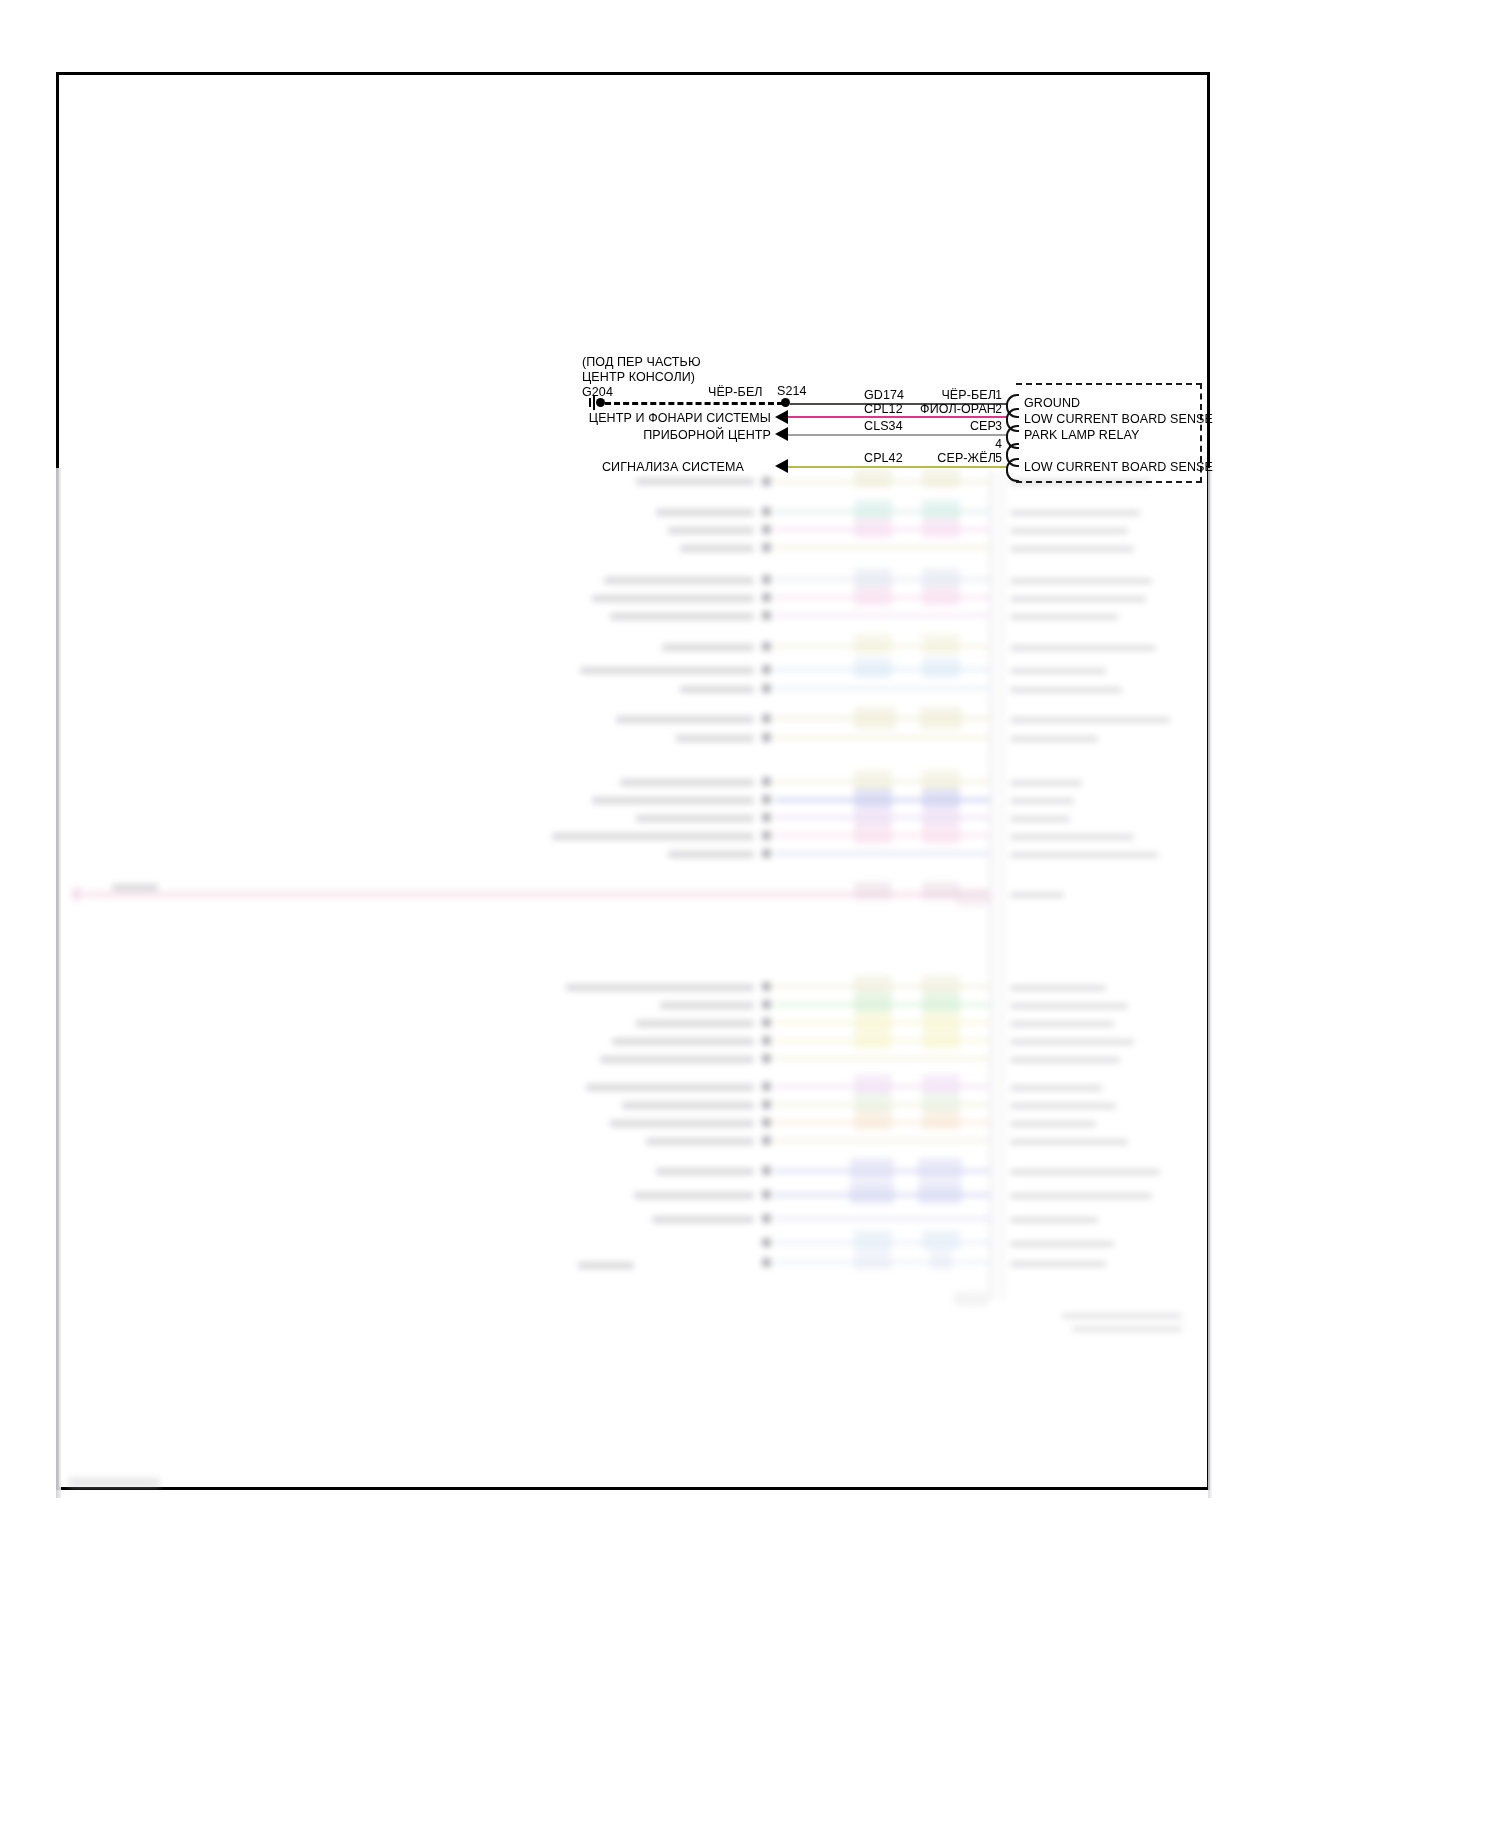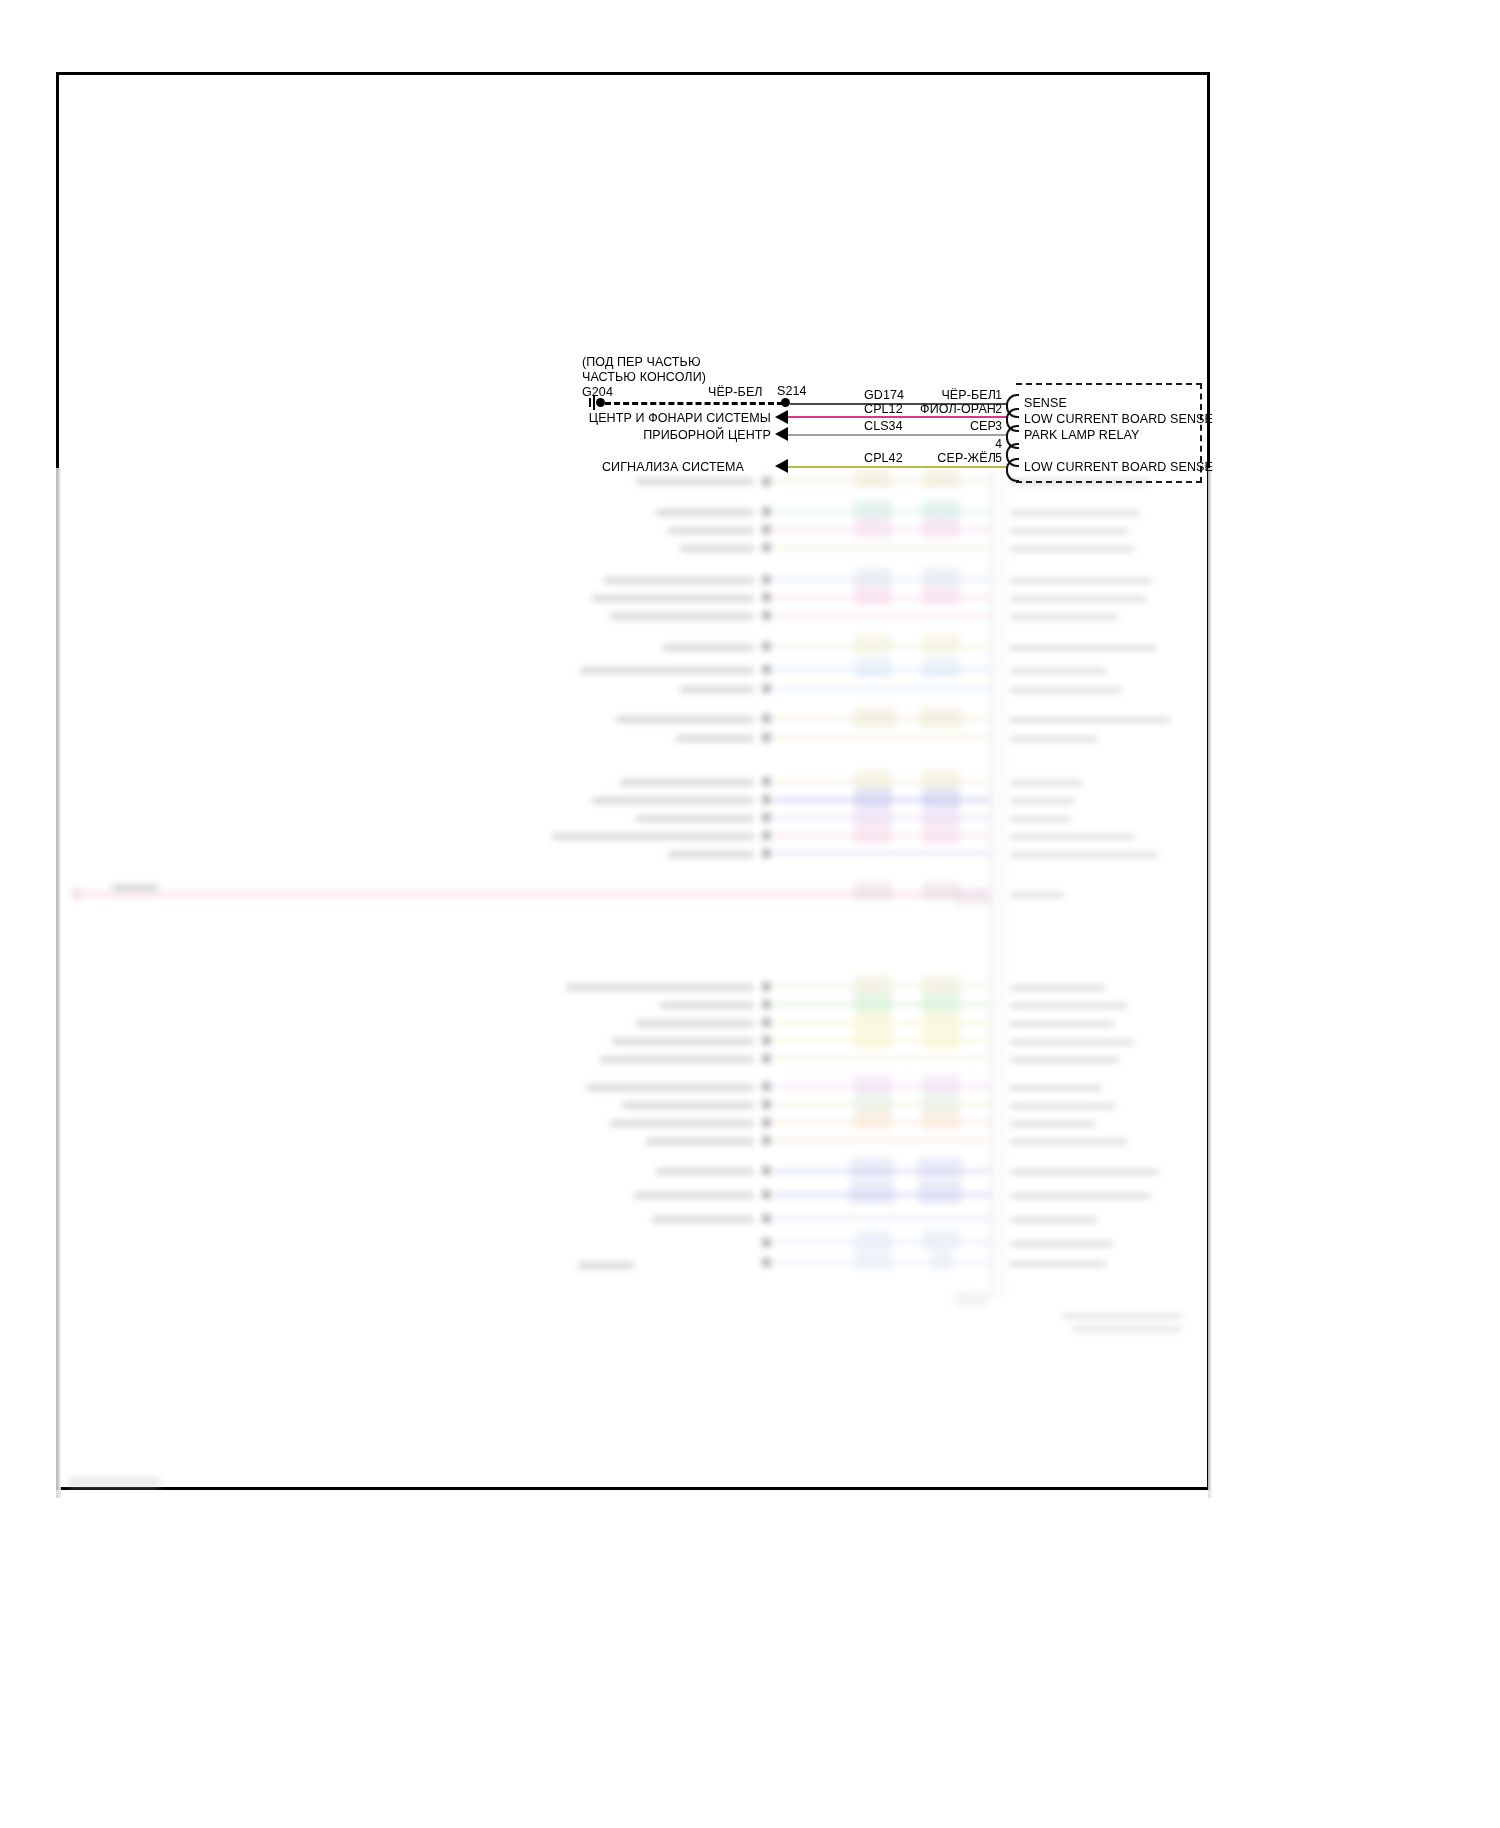--- a/index.html
+++ b/index.html
@@ -333,21 +333,21 @@
     <div class="bblock" style="left:954px;top:1292px;width:34px;height:14px;background:#d8d8dc;"></div>
     <div class="faint-note" style="left:1062px;top:1313px;width:120px;"></div>
     <div class="faint-note" style="left:1072px;top:1326px;width:110px;"></div>
 
     <div id="bottom-stamp"></div>
   </div>
 
   <div id="crisp">
 
     <div class="txt" style="left:566px;top:355px;">(ПОД ПЕР ЧАСТЬЮ</div>
-    <div class="txt" style="left:566px;top:370px;">ЧАСТЬЮ КОНСОЛИ)</div>
+    <div class="txt" style="left:566px;top:370px;">ЦЕНТР КОНСОЛИ)</div>
     <div class="txt" style="left:566px;top:385px;">G204</div>
 
     <div class="gnd-bar" style="left:573px;top:398px;width:2px;height:9px;"></div>
     <div class="gnd-bar" style="left:577px;top:395px;width:2px;height:15px;"></div>
     <div class="splice" style="left:580px;top:398px;"></div>
 
     <div class="dash" style="left:589px;top:402px;width:178px;"></div>
     <div class="txt" style="left:692px;top:385px;">ЧЁР-БЕЛ</div>
 
     <div class="txt" style="left:761px;top:384px;">S214</div>
@@ -382,19 +382,19 @@
     <div class="pin-num" style="left:966px;top:451px;">5</div>
 
     <div class="pin-bracket" style="left:990px;top:394px;"></div>
     <div class="pin-bracket" style="left:990px;top:408px;"></div>
     <div class="pin-bracket" style="left:990px;top:425px;"></div>
     <div class="pin-bracket" style="left:990px;top:443px;"></div>
     <div class="pin-bracket" style="left:990px;top:458px;"></div>
 
     <div id="conn-box" style="left:1000px;top:383px;width:186px;height:100px;"></div>
 
-    <div class="txt" style="left:1008px;top:396px;">SENSE</div>
+    <div class="txt" style="left:1008px;top:396px;">GROUND</div>
     <div class="txt" style="left:1008px;top:412px;">LOW CURRENT BOARD SENSE</div>
     <div class="txt" style="left:1008px;top:428px;">PARK LAMP RELAY</div>
     <div class="txt" style="left:1008px;top:460px;">LOW CURRENT BOARD SENSE</div>
 
   </div>
 </div>
 
 </body></html>

